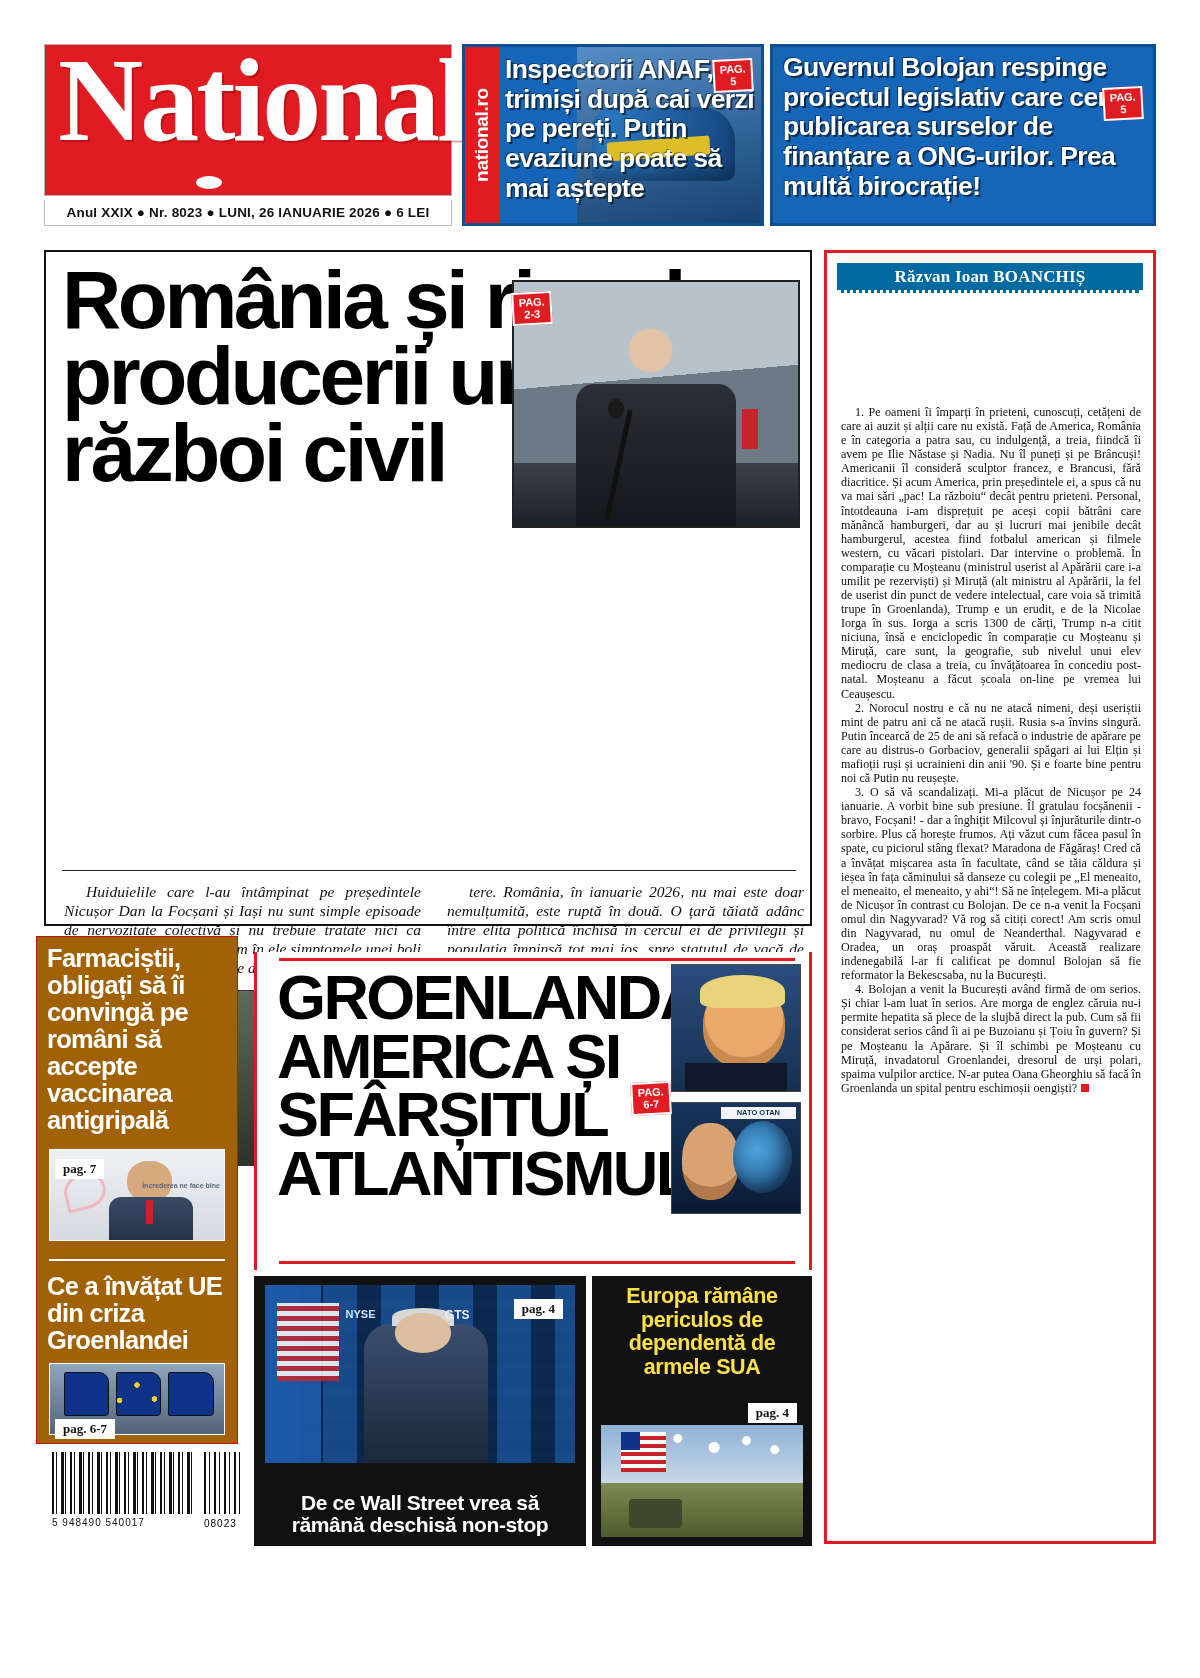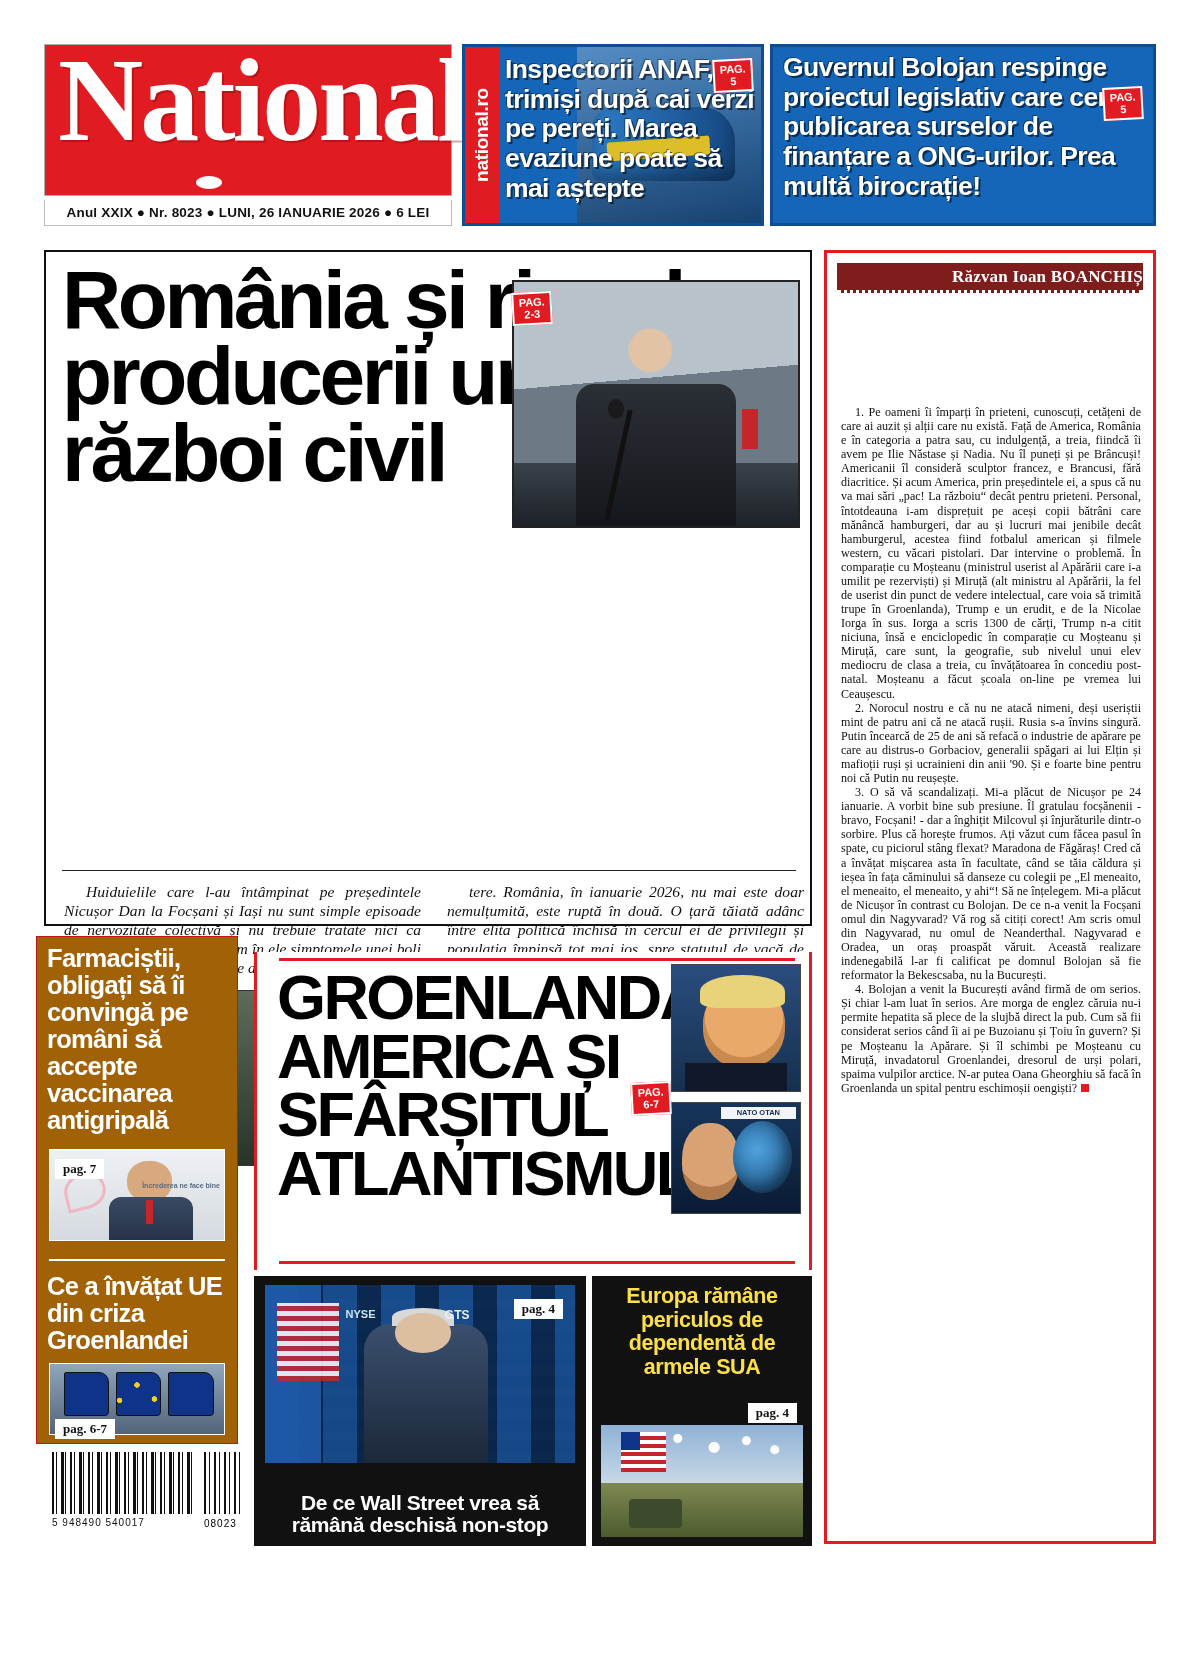--- a/index.html
+++ b/index.html
@@ -120,21 +120,21 @@
   .cf-eye { position:absolute; width:7px; height:9px; background:#111; border-radius:50%; }
   .cartoon-excl { position: absolute; left: 252px; top: 56px; font-size: 52px; font-weight: 800;
     color:#111; letter-spacing:-4px; }
   .cartoon-sig { position: absolute; right: 12px; bottom: 6px; font-size: 9px;
     font-family:"Liberation Serif", serif; color:#555; font-style: italic; }
 
   
   .opinion { position: absolute; left: 824px; top: 250px; width: 332px; height: 1294px;
     border: 3px solid #e01b22; background: #fff; }
   .op-authorbar { position: absolute; left: 10px; top: 10px; right: 10px; height: 30px;
-    background: #7f1d1d; display: flex; align-items: center; justify-content: flex-end;
+    background: #0369a1; display: flex; align-items: center; justify-content: center;
     border-bottom: 3px dotted #fff; }
   .op-authorbar span { color: #fff; font-family: "Liberation Serif", serif;
     font-size: 17px; font-weight: 700; letter-spacing: 0.2px; }
   .op-title { position: absolute; left: 14px; right: 14px; top: 50px;
     font-family: "Liberation Serif", serif; font-size: 25px; line-height: 1.08;
     color: #111; text-align: center; }
   .op-body { position: absolute; left: 14px; right: 12px; top: 152px; bottom: 10px;
     font-family: "Liberation Serif", serif; font-size: 12.1px; line-height: 1.165;
     color: #111; text-align: justify; overflow: hidden; }
   .op-body p { text-indent: 14px; }
@@ -265,21 +265,21 @@
   <div class="masthead-title">National</div>
   <div class="masthead-dot"></div>
   <div class="masthead-tag">Cotidian fondat in 1997</div>
   <div class="masthead-dateline">Anul XXIX ● Nr. 8023 ● LUNI, 26 IANUARIE 2026 ● 6 LEI</div>
 
   <div class="teaser teaser-left">
     <div class="teaser-photo"></div>
     <div class="vtab">
       <span>national.ro</span>
     </div>
-    <div class="teaser-head">Inspectorii ANAF, trimiși după cai verzi pe pereți. Marea evaziune poate să mai aștepte</div>
+    <div class="teaser-head">Inspectorii ANAF, trimiși după cai verzi pe pereți. Putin evaziune poate să mai aștepte</div>
     <div class="pagbadge" style="right:8px; top:12px;">
       <div>PAG.</div>
       <div>5</div>
     </div>
   </div>
 
   <div class="teaser teaser-right">
     <div class="teaser-head">Guvernul Bolojan respinge proiectul legislativ care cere publicarea surselor de finanțare a ONG-urilor. Prea multă birocrație!</div>
     <div class="pagbadge" style="right:10px; top:40px;">
       <div>PAG.</div>

